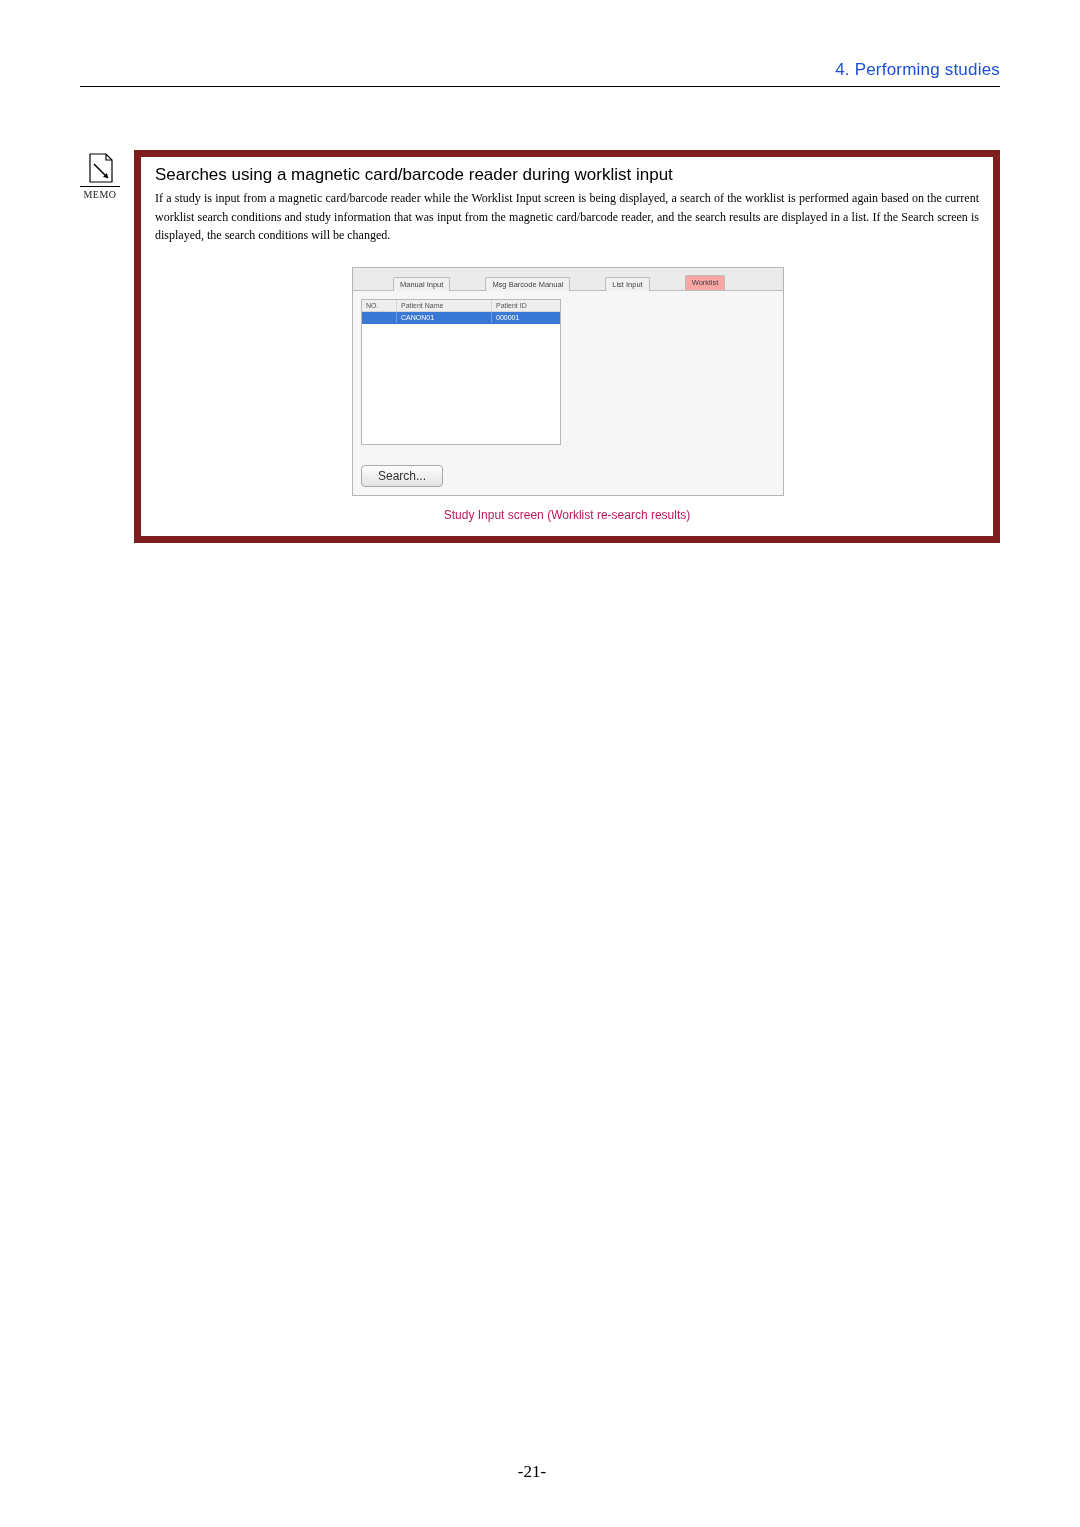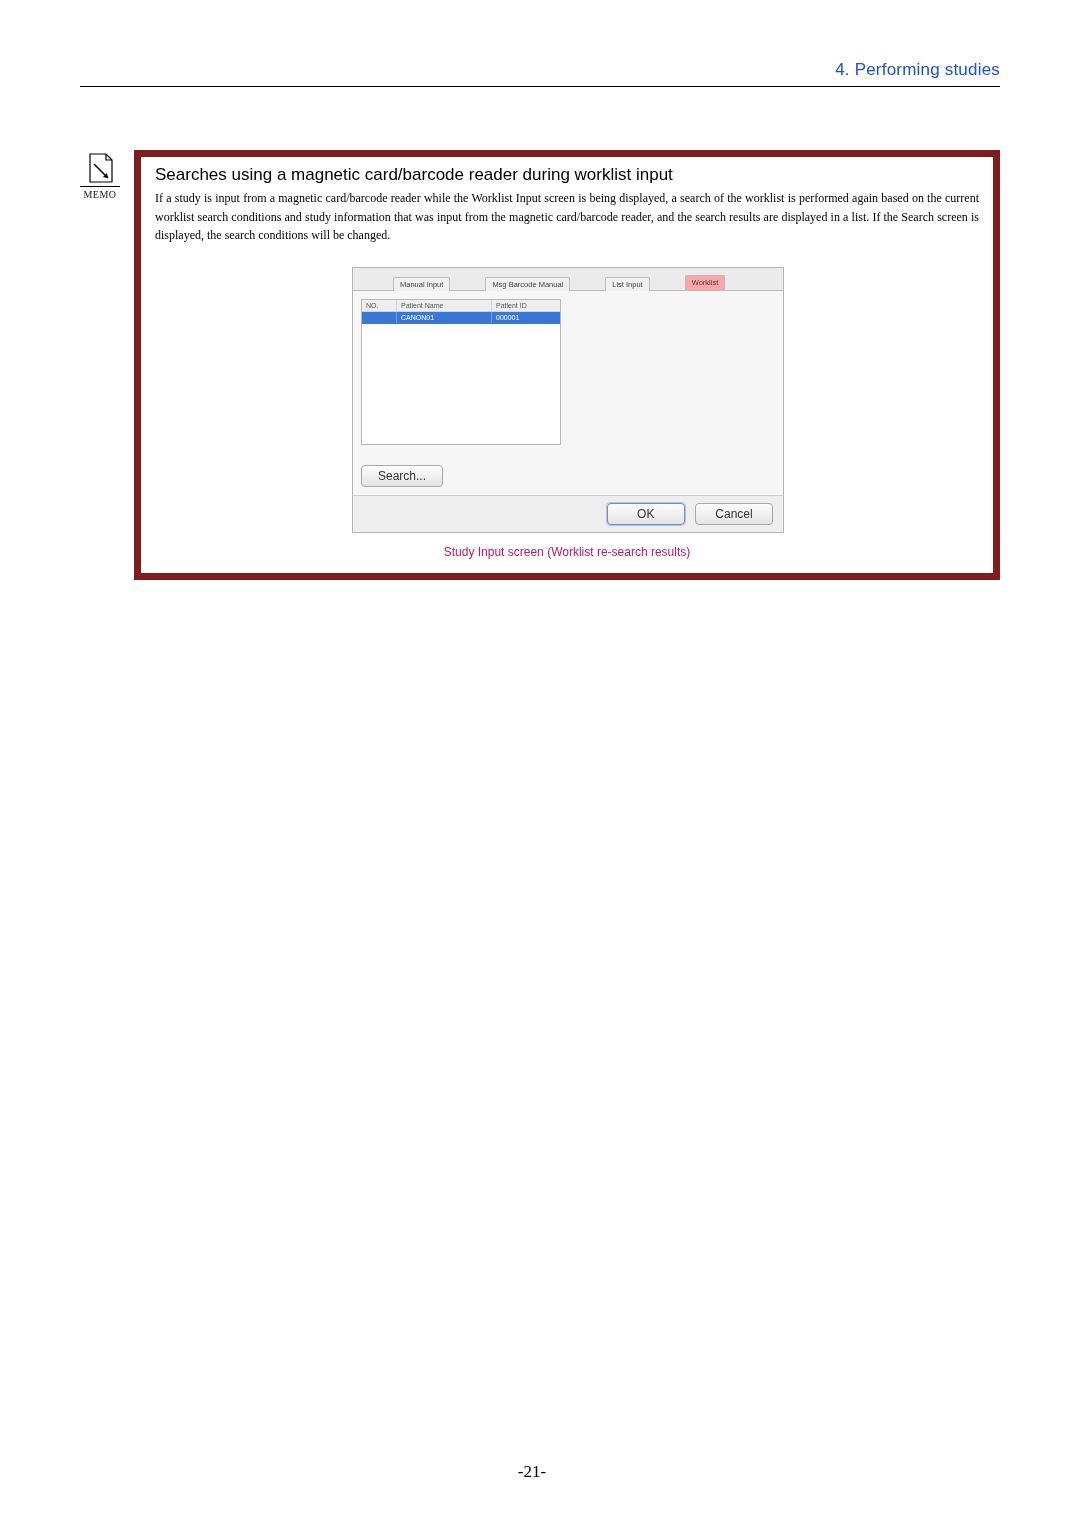--- a/index.html
+++ b/index.html
@@ -270,24 +270,20 @@
                 <div class="mini-col-no"></div>
                 <div class="mini-col-name">CANON01</div>
                 <div class="mini-col-id">000001</div>
               </div>
               <div class="mini-list-empty"></div>
             </div>
             <div class="mini-search-wrap">
               <span class="mini-btn">Search...</span>
             </div>
           </div>
-          <div class="mini-footer">
-            <span class="mini-btn primary">OK</span>
-            <span class="mini-btn">Cancel</span>
-          </div>
         </div>
       </div>
 
       <div class="figure-caption">Study Input screen (Worklist re-search results)</div>
     </div>
   </div>
 
   <div class="page-number">-21-</div>
 </div>
 

